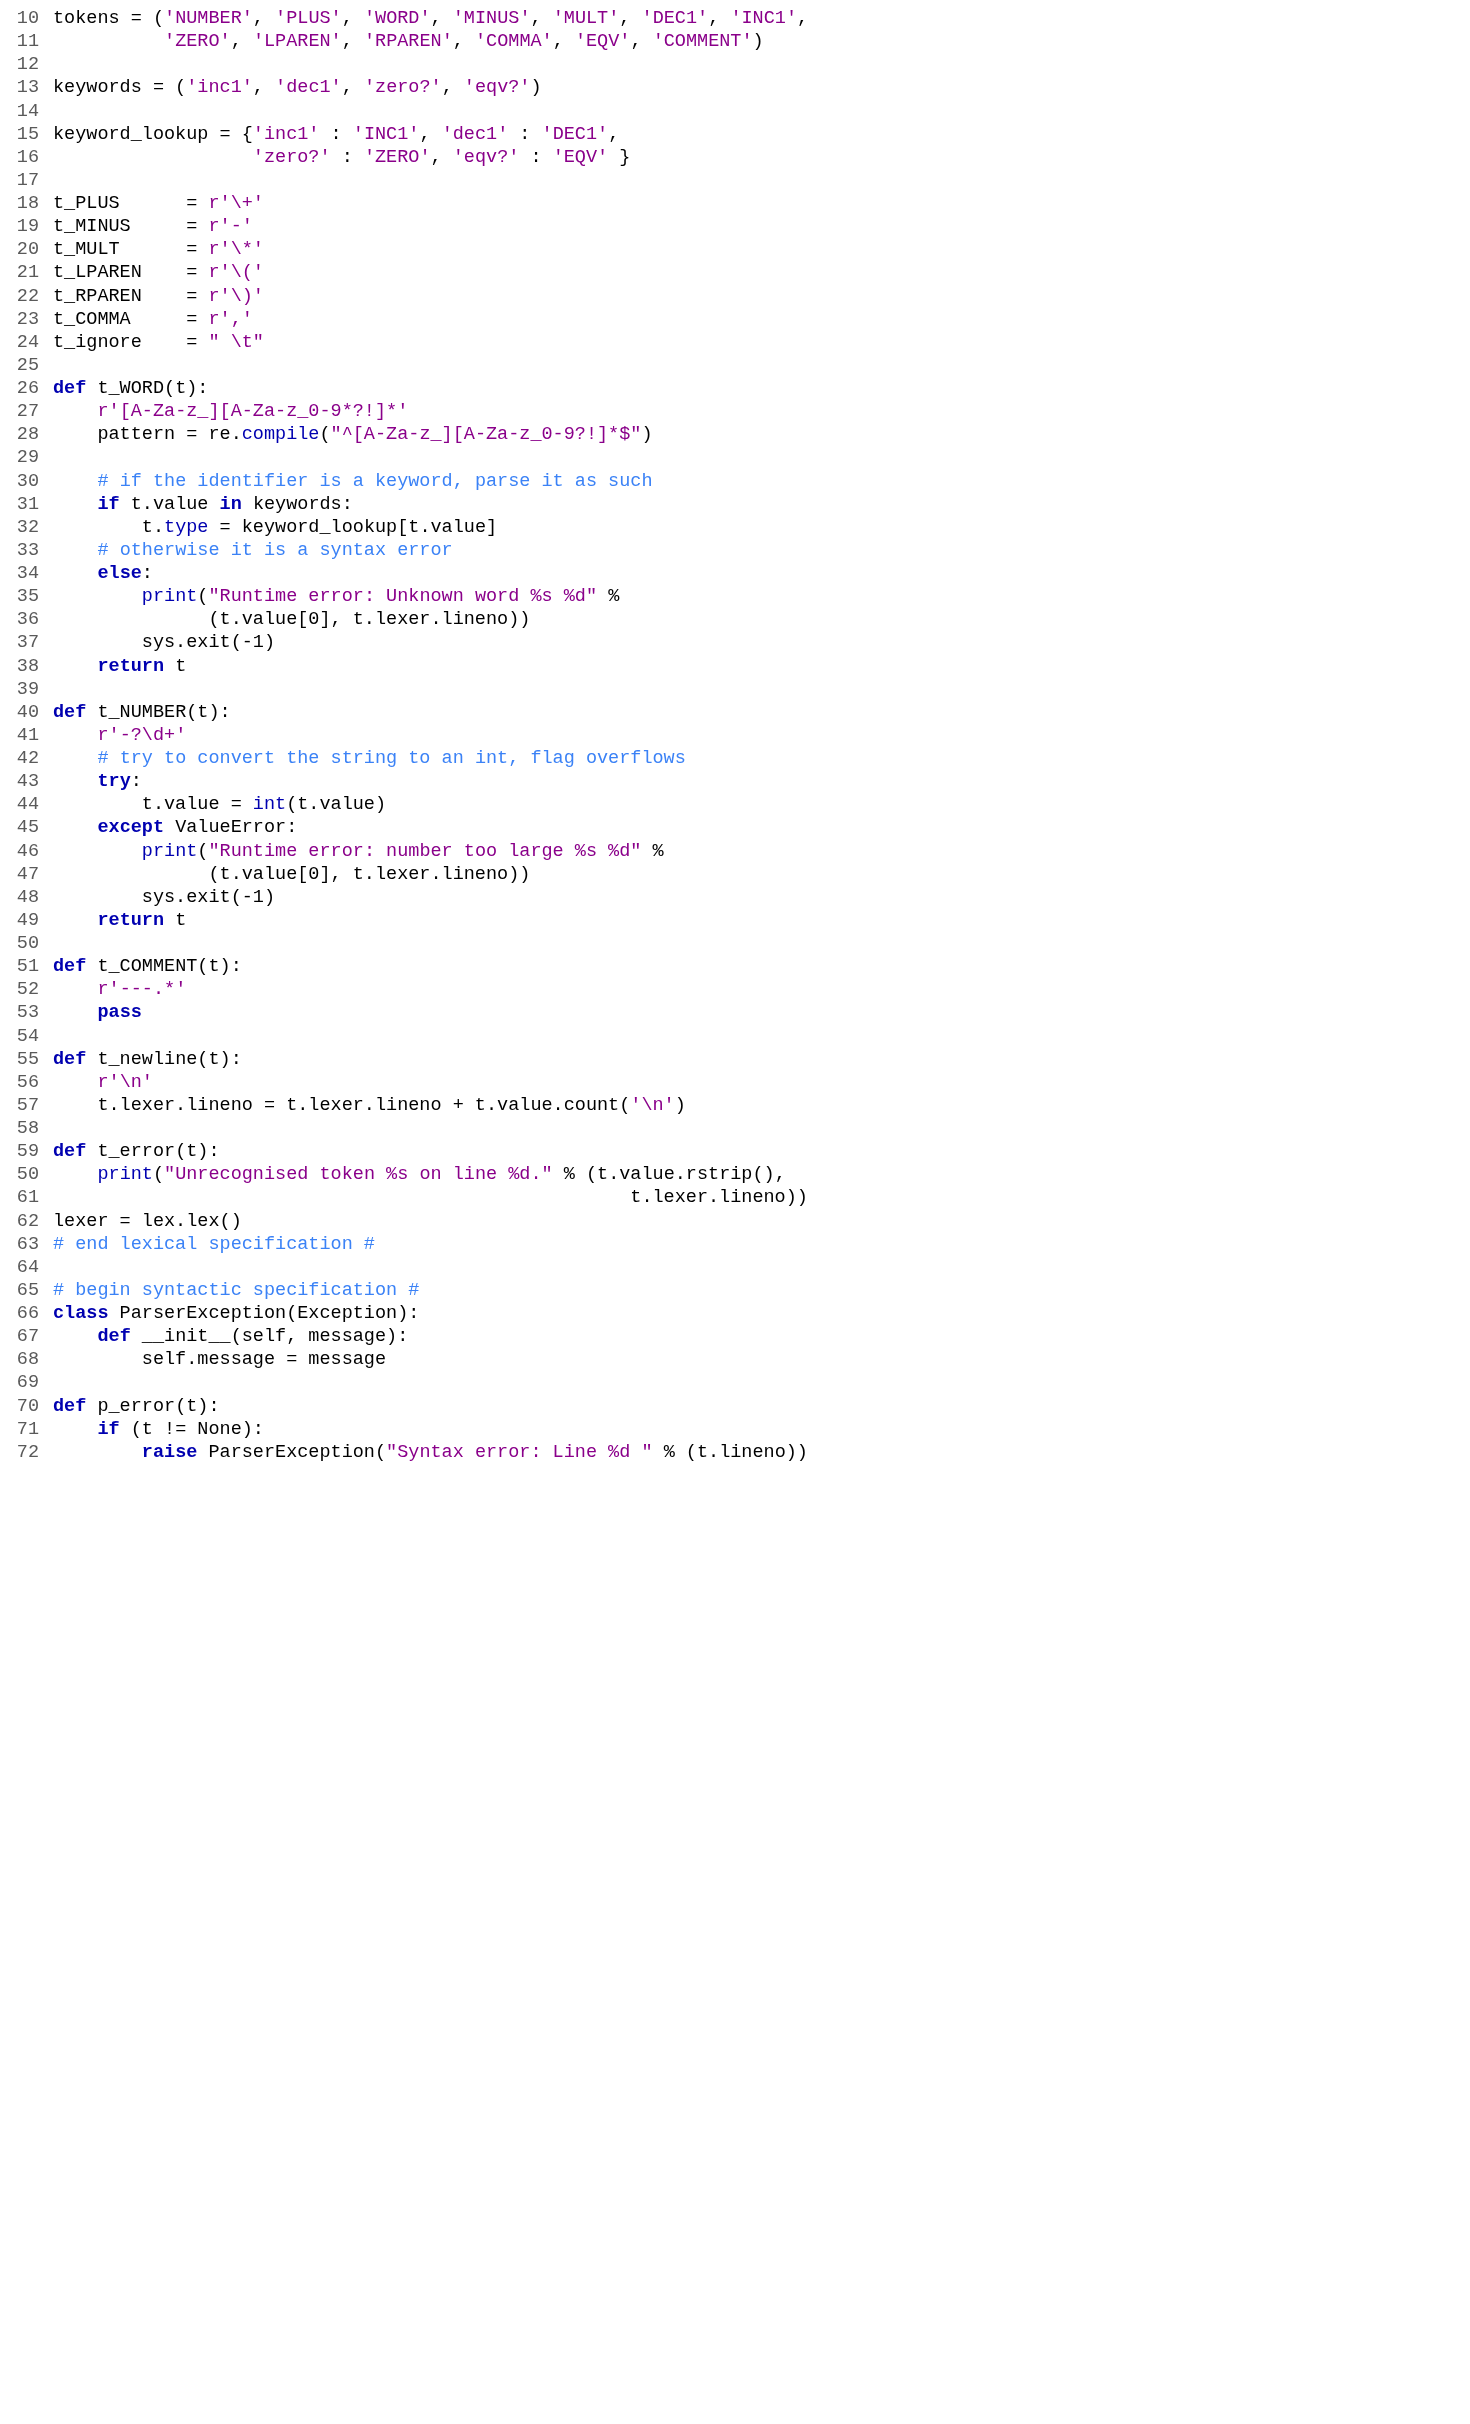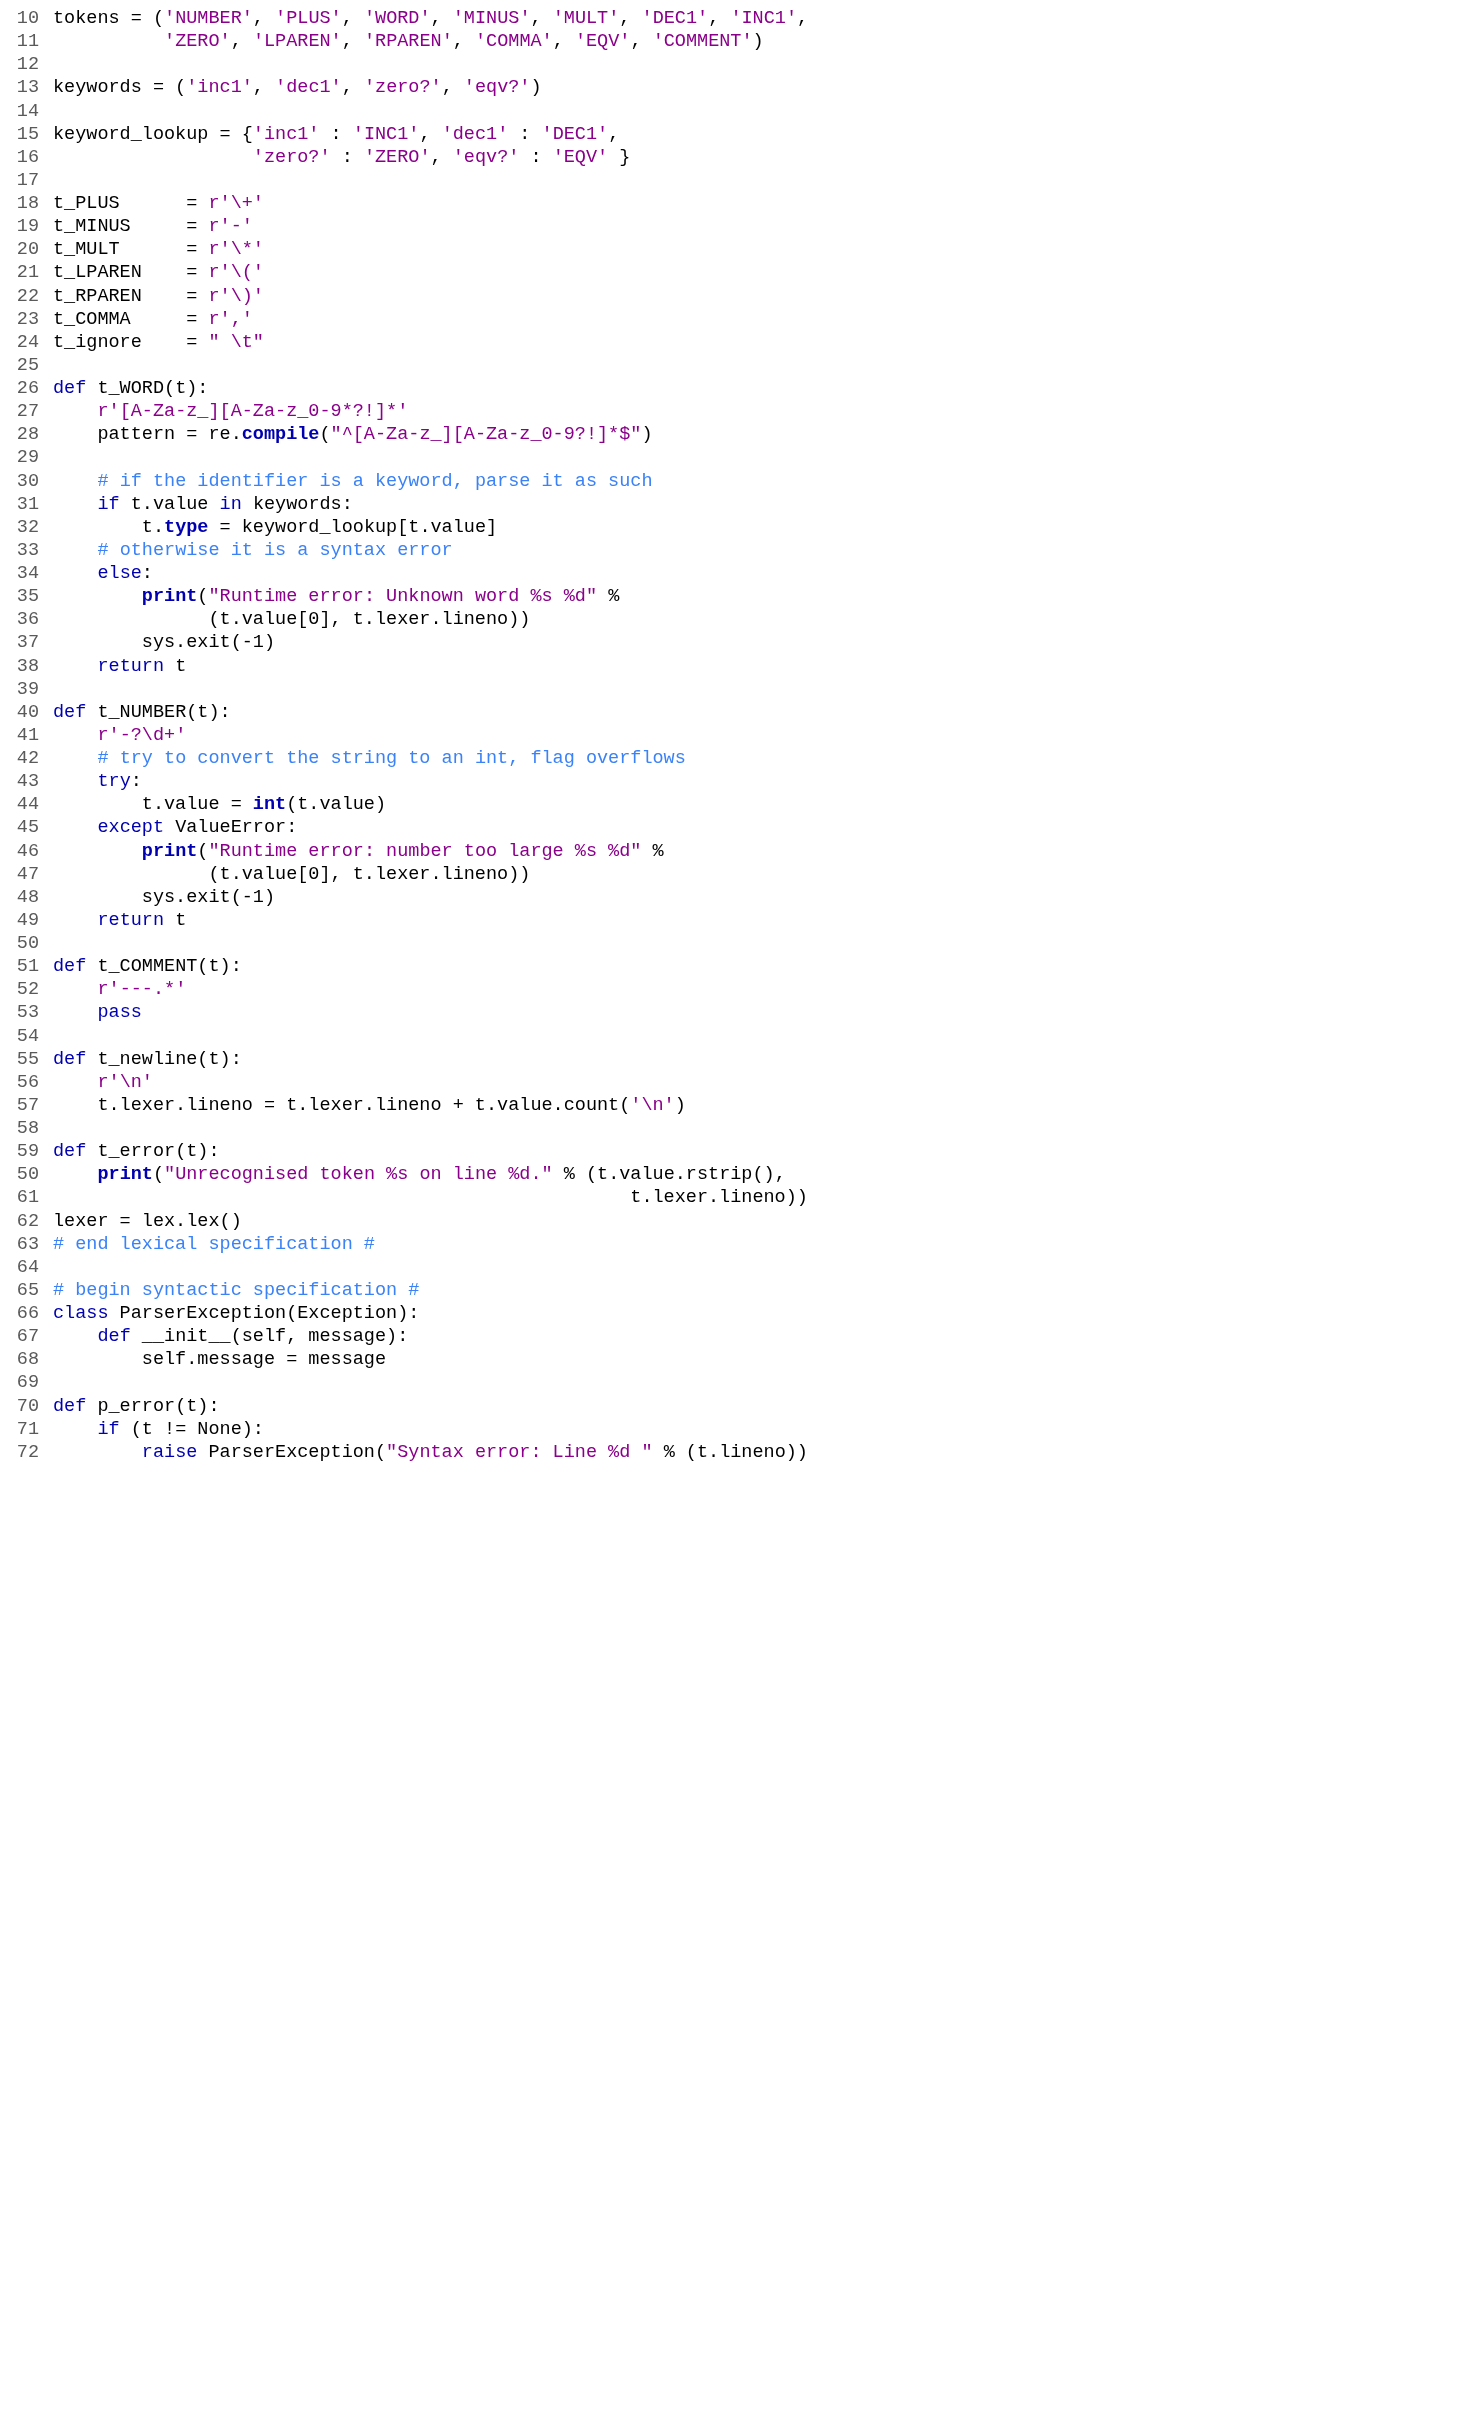--- a/index.html
+++ b/index.html
@@ -21,22 +21,22 @@
     display: inline-block;
     min-width: 32px;
     text-align: right;
     color: #5a5a5a;
     padding-right: 14px;
     flex-shrink: 0;
   }
   .txt {
     white-space: pre;
   }
-  .kw { color: #0000b0; font-weight: normal; }      
-  .fn { color: #0000b0; font-weight: bold; }      
+  .kw { color: #0000b0; font-weight: bold; }      
+  .fn { color: #0000b0; font-weight: normal; }      
   .str { color: #8a008a; }                         
   .cm { color: #3b82f6; }                         
   .pl { color: #000000; }                          
 </style>
 </head>
 <body>
 
 <div class="code-container">
   <div id="code-lines">
       <div class="line">

